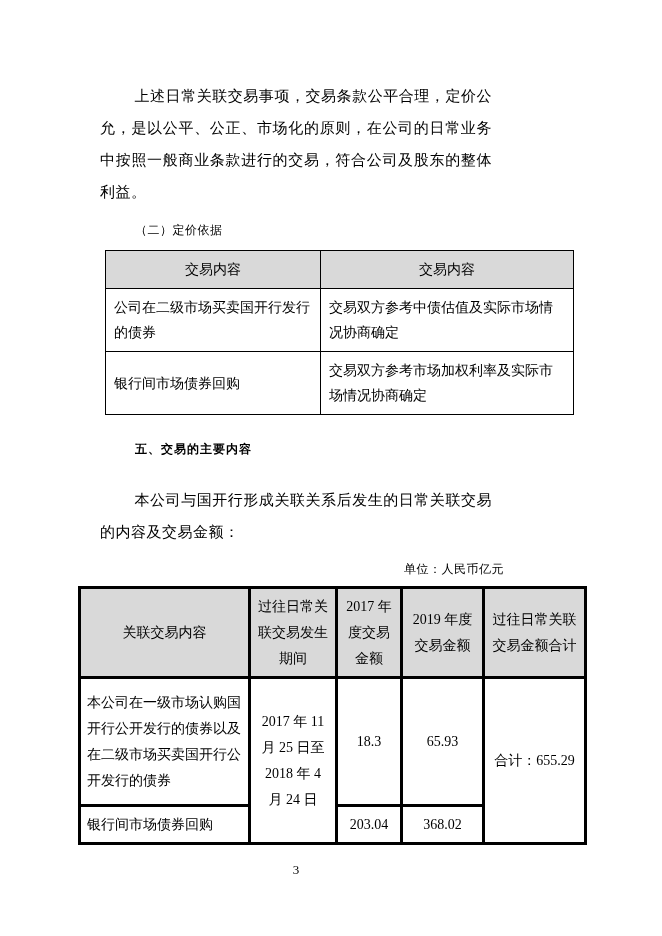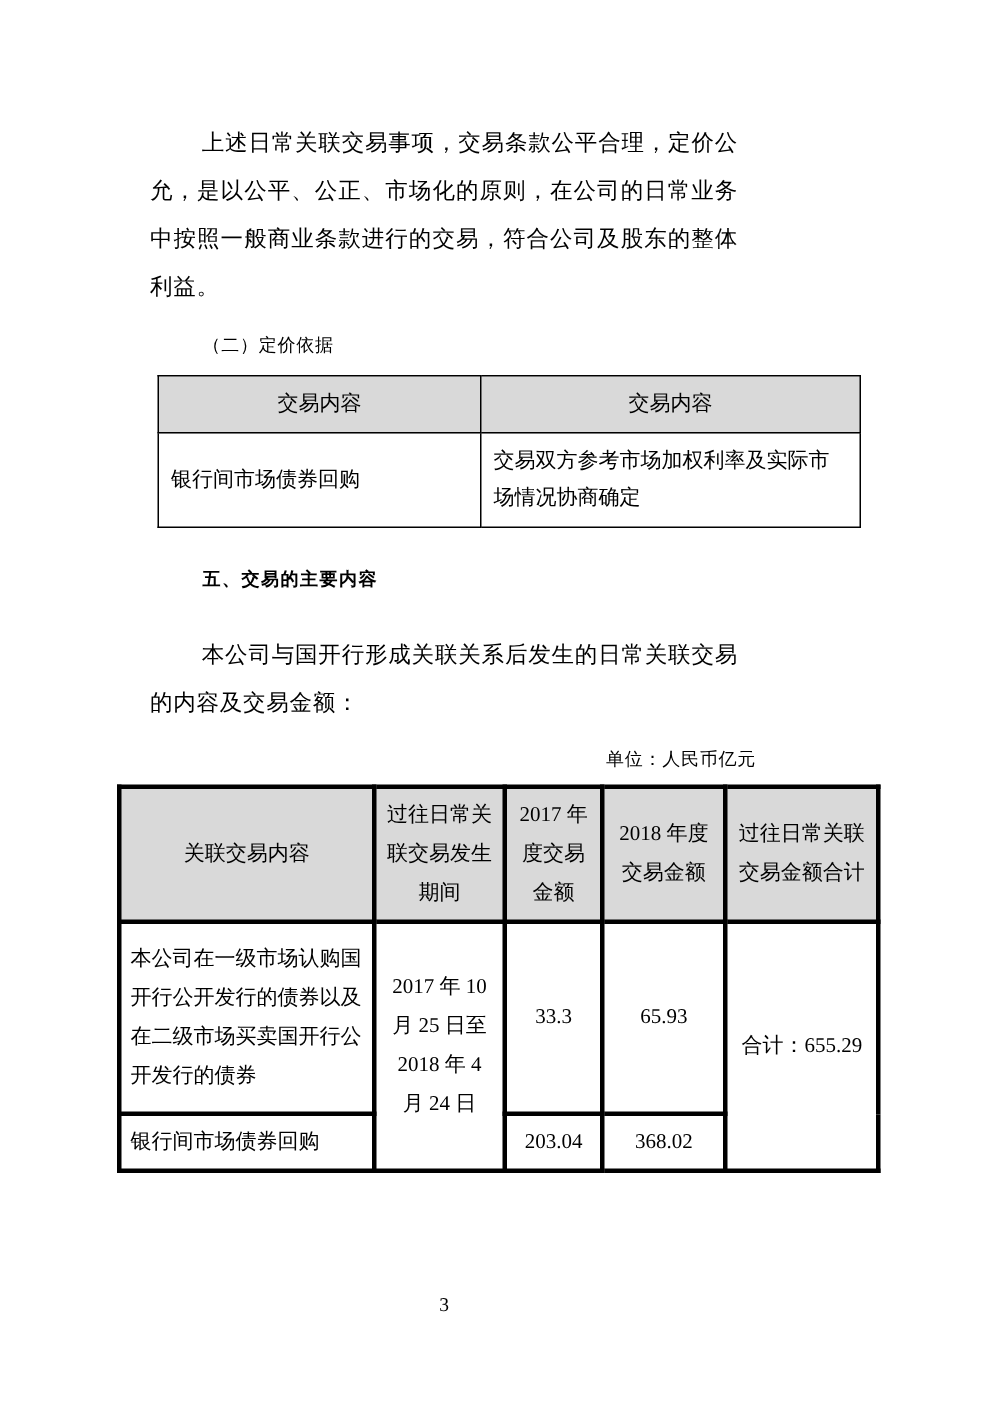--- a/index.html
+++ b/index.html
@@ -120,20 +120,24 @@
         <col style="width:253px">
       </colgroup>
       <thead>
         <tr>
           <th>交易内容</th>
           <th>交易内容</th>
         </tr>
       </thead>
       <tbody>
         <tr>
+          <td>公司在二级市场买卖国开行发行的债券</td>
+          <td>交易双方参考中债估值及实际市场情况协商确定</td>
+        </tr>
+        <tr>
           <td>银行间市场债券回购</td>
           <td>交易双方参考市场加权利率及实际市场情况协商确定</td>
         </tr>
       </tbody>
     </table>
 
     <h2 class="section-heading">五、交易的主要内容</h2>
 
     <p class="para indent para2">本公司与国开行形成关联关系后发生的日常关联交易的内容及交易金额：</p>
 
@@ -145,29 +149,29 @@
         <col style="width:87px">
         <col style="width:65px">
         <col style="width:82px">
         <col style="width:102px">
       </colgroup>
       <thead>
         <tr>
           <th>关联交易内容</th>
           <th>过往日常关联交易发生期间</th>
           <th>2017 年度交易金额</th>
-          <th>2018 年度交易金额</th>
+          <th>2019 年度交易金额</th>
           <th>过往日常关联交易金额合计</th>
         </tr>
       </thead>
       <tbody>
         <tr class="row-tall">
           <td class="cell-left">本公司在一级市场认购国开行公开发行的债券以及在二级市场买卖国开行公开发行的债券</td>
-          <td rowspan="2">2017 年 10 月 25 日至 2018 年 4 月 24 日</td>
-          <td>33.3</td>
+          <td rowspan="2">2017 年 11 月 25 日至 2018 年 4 月 24 日</td>
+          <td>18.3</td>
           <td>65.93</td>
           <td rowspan="2">合计：655.29</td>
         </tr>
         <tr class="row-short">
           <td class="cell-left">银行间市场债券回购</td>
           <td>203.04</td>
           <td>368.02</td>
         </tr>
       </tbody>
     </table>

